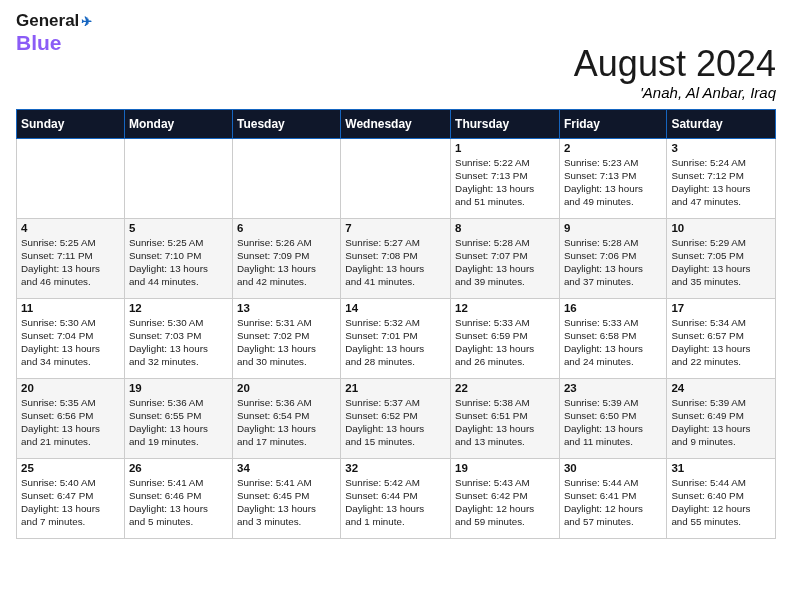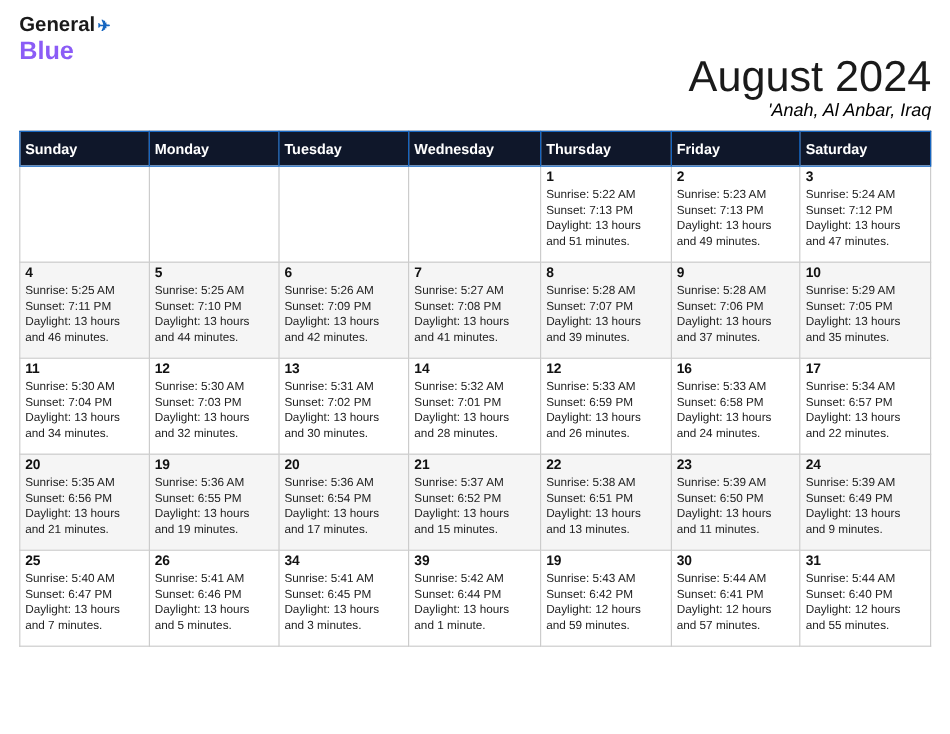--- a/index.html
+++ b/index.html
@@ -224,21 +224,21 @@
           </td>
           <td>
             <div class="day-num">26</div>
             <div class="day-info">Sunrise: 5:41 AM<br>Sunset: 6:46 PM<br>Daylight: 13 hours<br>and 5 minutes.</div>
           </td>
           <td>
             <div class="day-num">34</div>
             <div class="day-info">Sunrise: 5:41 AM<br>Sunset: 6:45 PM<br>Daylight: 13 hours<br>and 3 minutes.</div>
           </td>
           <td>
-            <div class="day-num">39</div>
+            <div class="day-num">32</div>
             <div class="day-info">Sunrise: 5:42 AM<br>Sunset: 6:44 PM<br>Daylight: 13 hours<br>and 1 minute.</div>
           </td>
           <td>
             <div class="day-num">19</div>
             <div class="day-info">Sunrise: 5:43 AM<br>Sunset: 6:42 PM<br>Daylight: 12 hours<br>and 59 minutes.</div>
           </td>
           <td>
             <div class="day-num">30</div>
             <div class="day-info">Sunrise: 5:44 AM<br>Sunset: 6:41 PM<br>Daylight: 12 hours<br>and 57 minutes.</div>
           </td>

